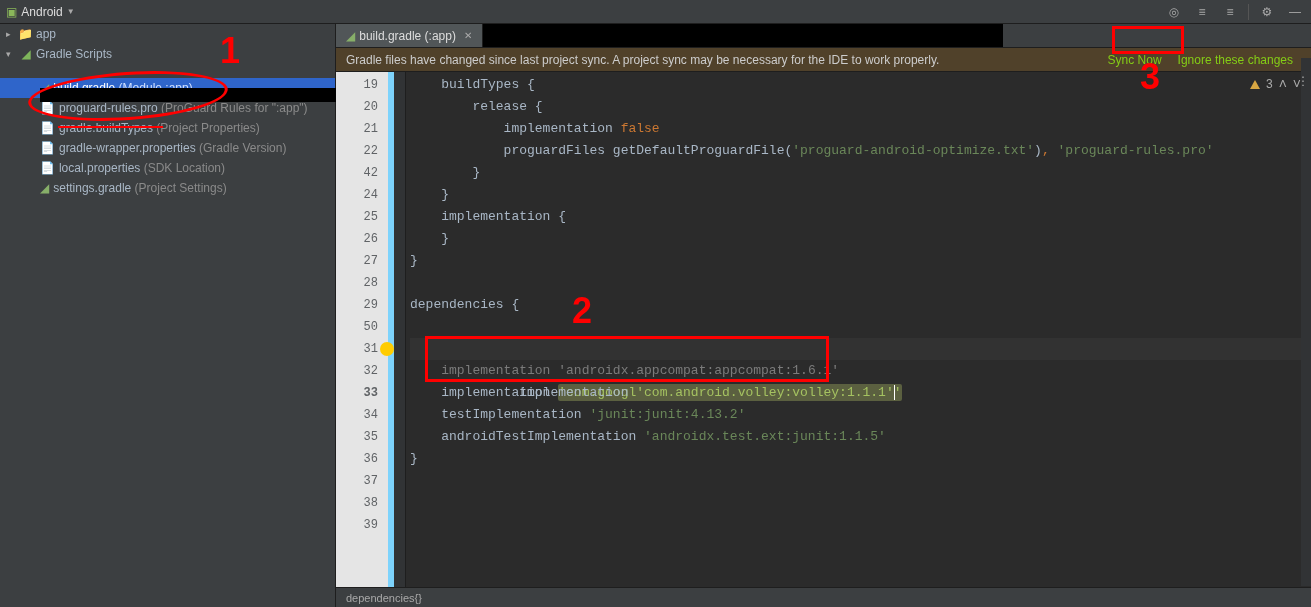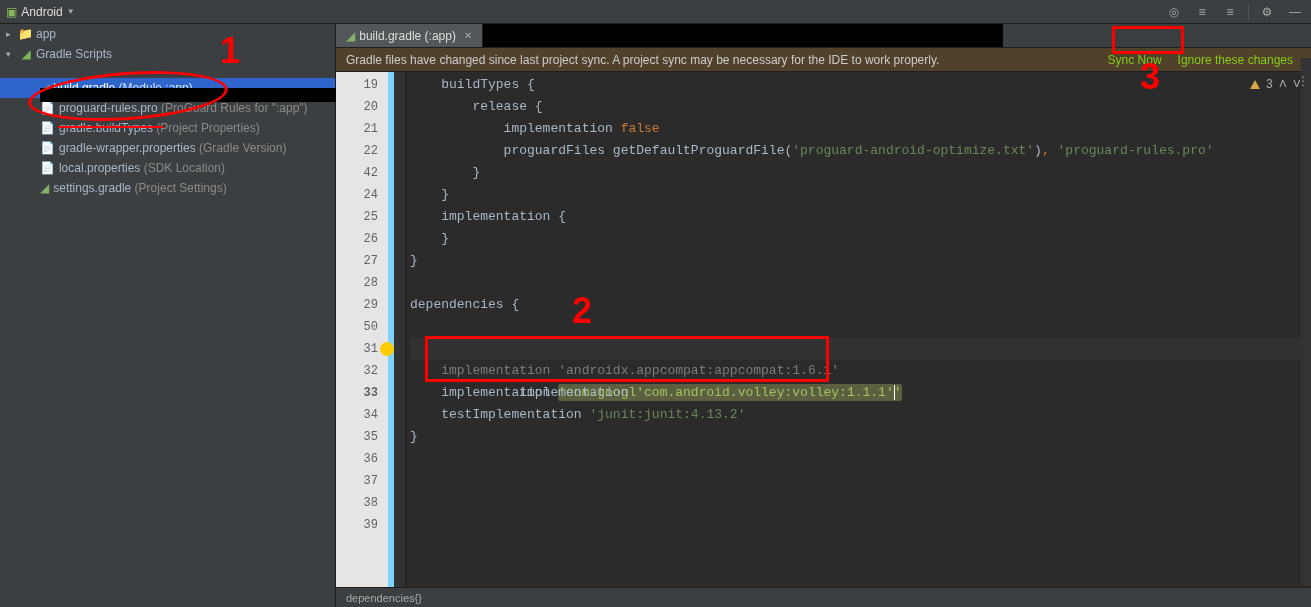--- a/index.html
+++ b/index.html
@@ -280,20 +280,21 @@
         <div class="cl"><span></span></div>
         <div class="cl"><span>dependencies {</span></div>
         <div class="cl"><span></span></div>
         <div class="cl cursor-highlight" style="position:relative;">
           <span class="bulb" style="top:4px;"></span>
           <span>    implementation </span><span class="str-hl">'com.android.volley:volley:1.1.1'</span><span class="caret"></span>
         </div>
         <div class="cl"><span class="dim">    implementation </span><span class="dim">'androidx.appcompat:appcompat:1.6.1'</span></div>
         <div class="cl"><span>    implementation </span><span class="str-hl">'com.google.android.material:material:1.9.0'</span></div>
         <div class="cl"><span>    testImplementation </span><span class="str">'junit:junit:4.13.2'</span></div>
+        <div class="cl"><span>    androidTestImplementation </span><span class="str">'androidx.test.ext:junit:1.1.5'</span></div>
         <div class="cl"><span>}</span></div>
       </div>
 
       <div class="editor-right-icon" style="top:2px;right:2px;">⋮</div>
     </div>
 
     <div class="breadcrumb">
       <span>dependencies{}</span>
     </div>
   </div>

